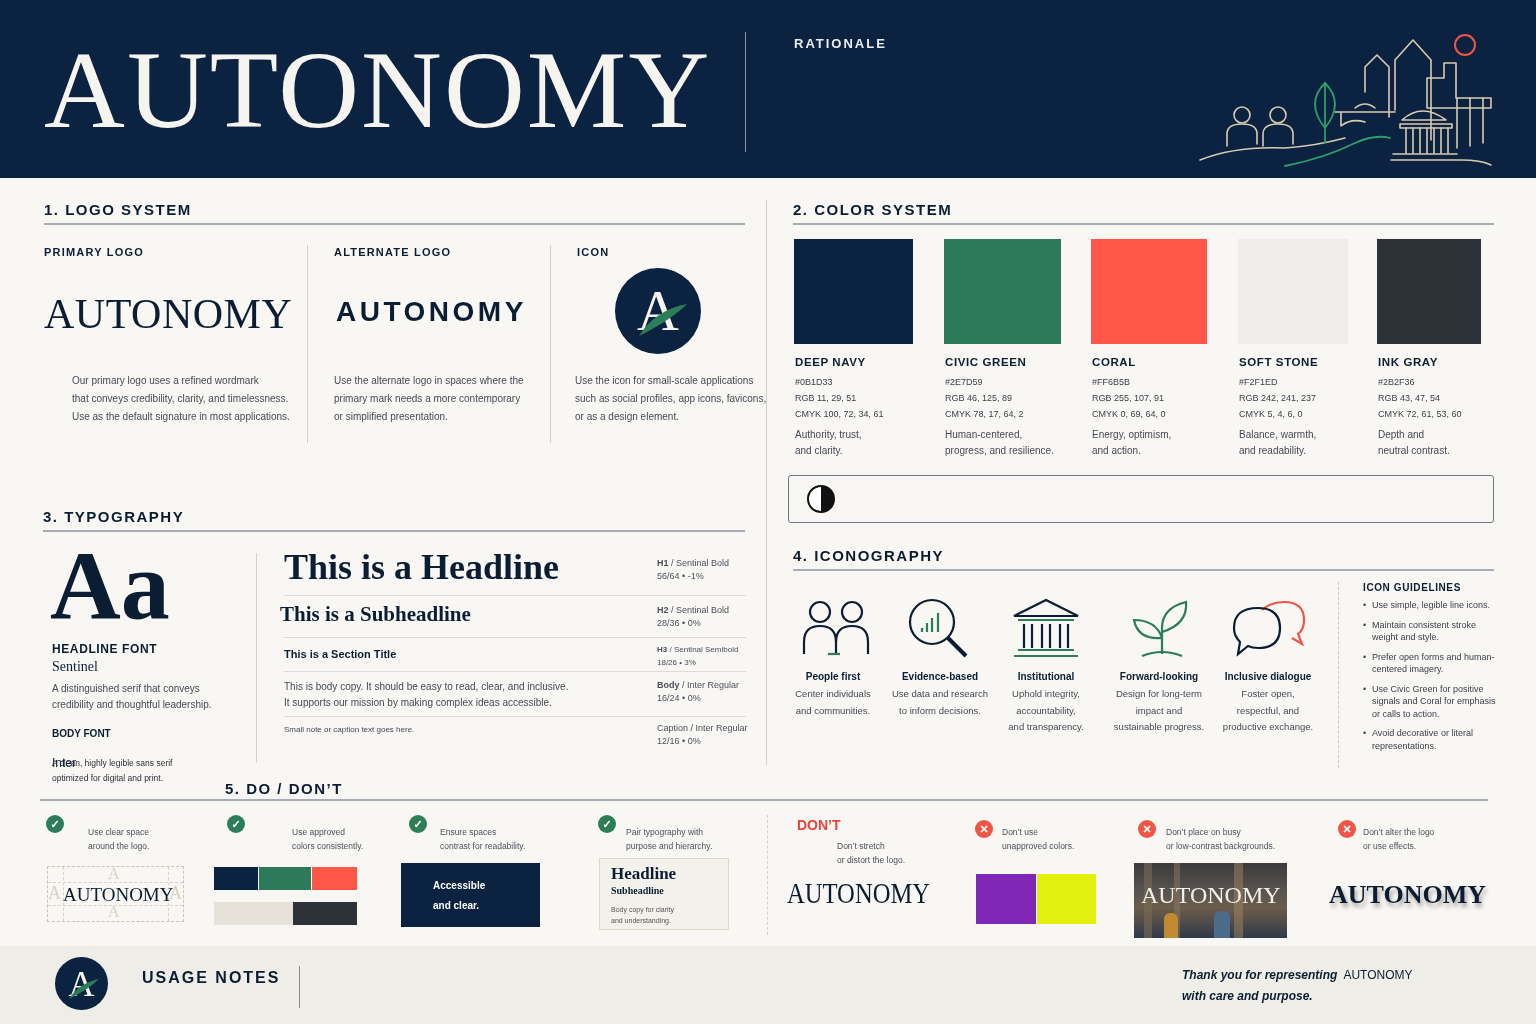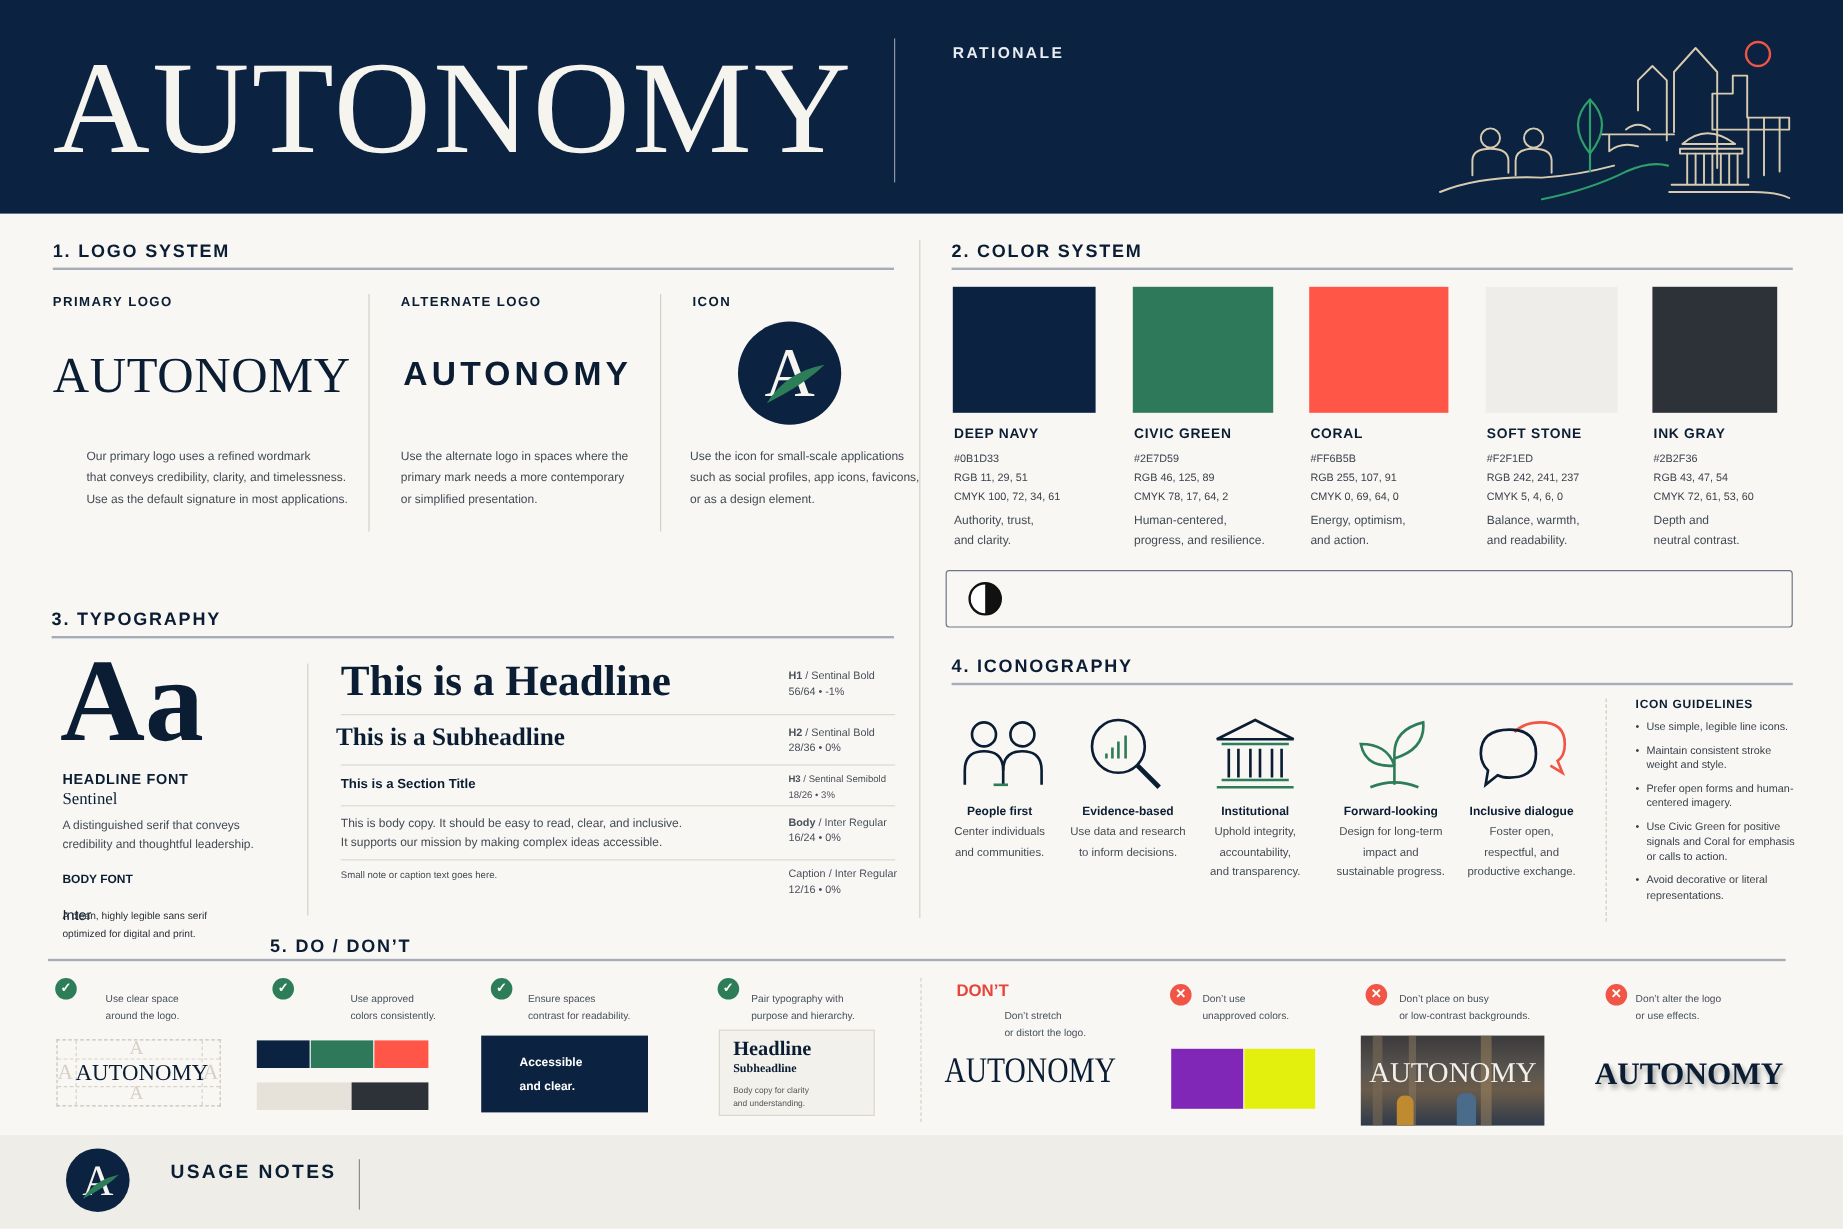--- a/index.html
+++ b/index.html
@@ -423,13 +423,17 @@
   <div class="abs" style="left:55px; top:11px; width:53px; height:53px; border-radius:50%; background:#0B2341;">
     <div class="abs serif" style="left:0; top:5px; width:53px; text-align:center; color:#F6F4EF; font-size:36px; line-height:44px;">A</div>
     <svg class="abs" style="left:0; top:0;" width="53" height="53" viewBox="0 0 53 53">
         <path d="M14 42 Q24 26 44 22 Q34 32 14 42 z" fill="#2E7D59"></path>
       </svg>
   </div>
   <div class="abs" style="left:142px; top:23px; font-size:16px; font-weight:bold; letter-spacing:2px; color:#0B1D33;">USAGE NOTES</div>
   <div class="abs" style="left:299px; top:20px; width:1px; height:42px; background:#8C8C8C;"></div>
   <div class="abs" style="left:333px; top:17px; width:780px; font-size:11.5px; line-height:21px; color:#3B414B;">
   </div>
+  <div class="abs" style="left:1182px; top:19px; font-size:12px; line-height:21px; color:#0B1D33;">
+    <div><b><i>Thank you for representing</i></b>&nbsp; <span>AUTONOMY</span></div>
+    <div><b><i>with care and purpose.</i></b></div>
+  </div>
 </div>
 
 </body></html>

